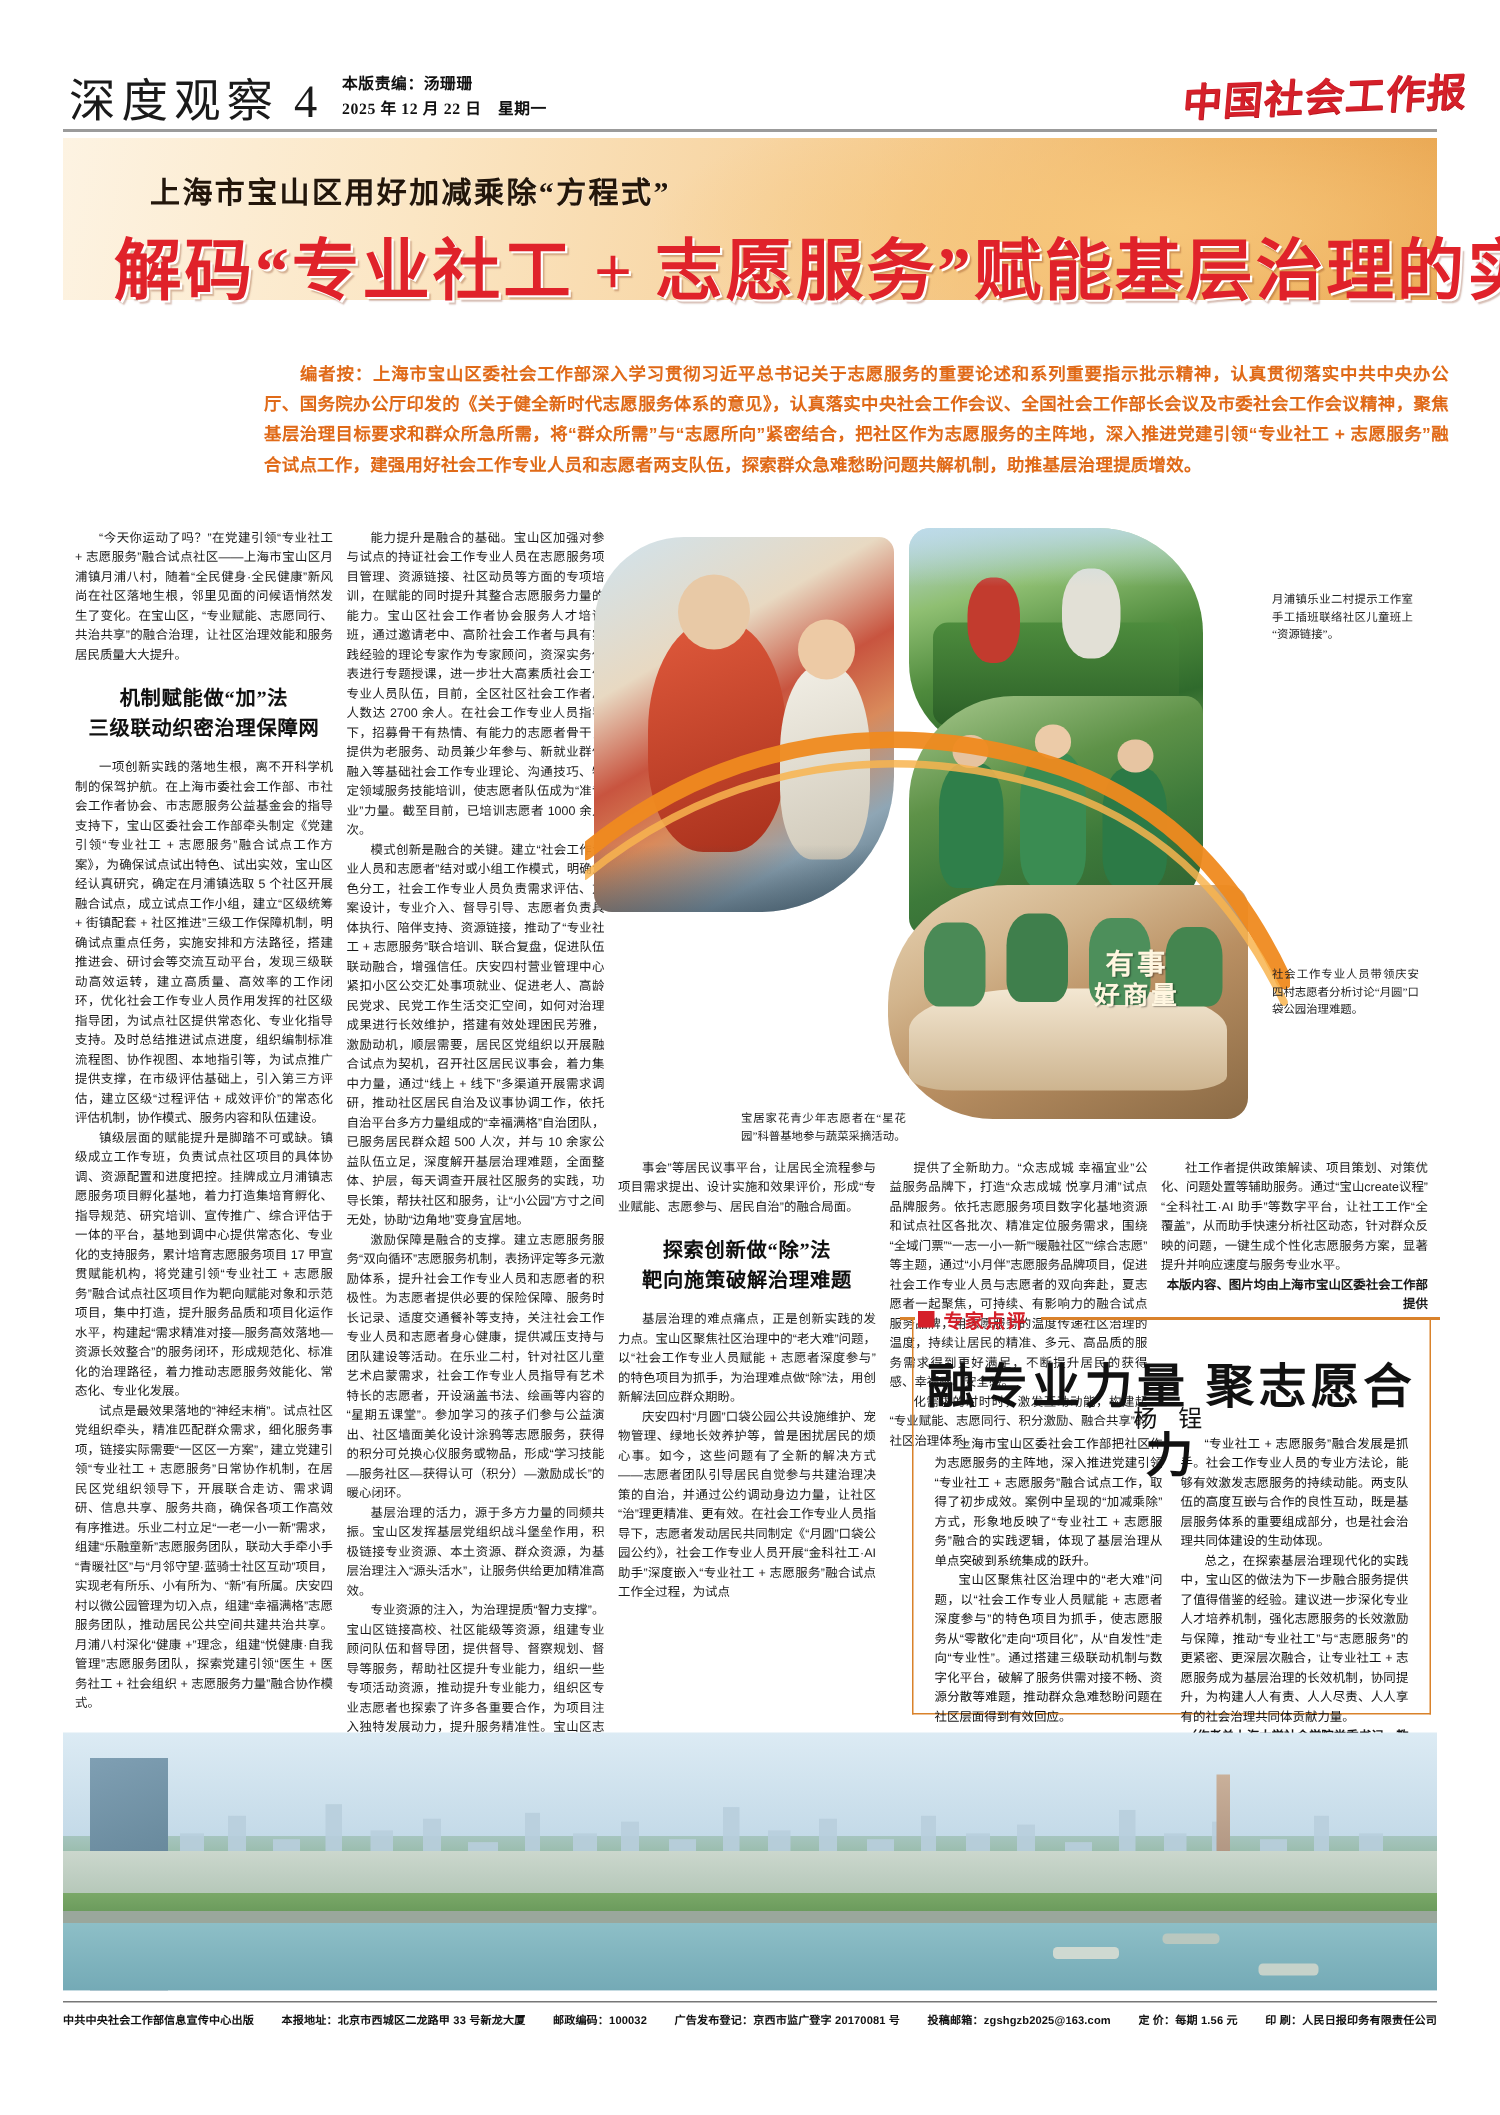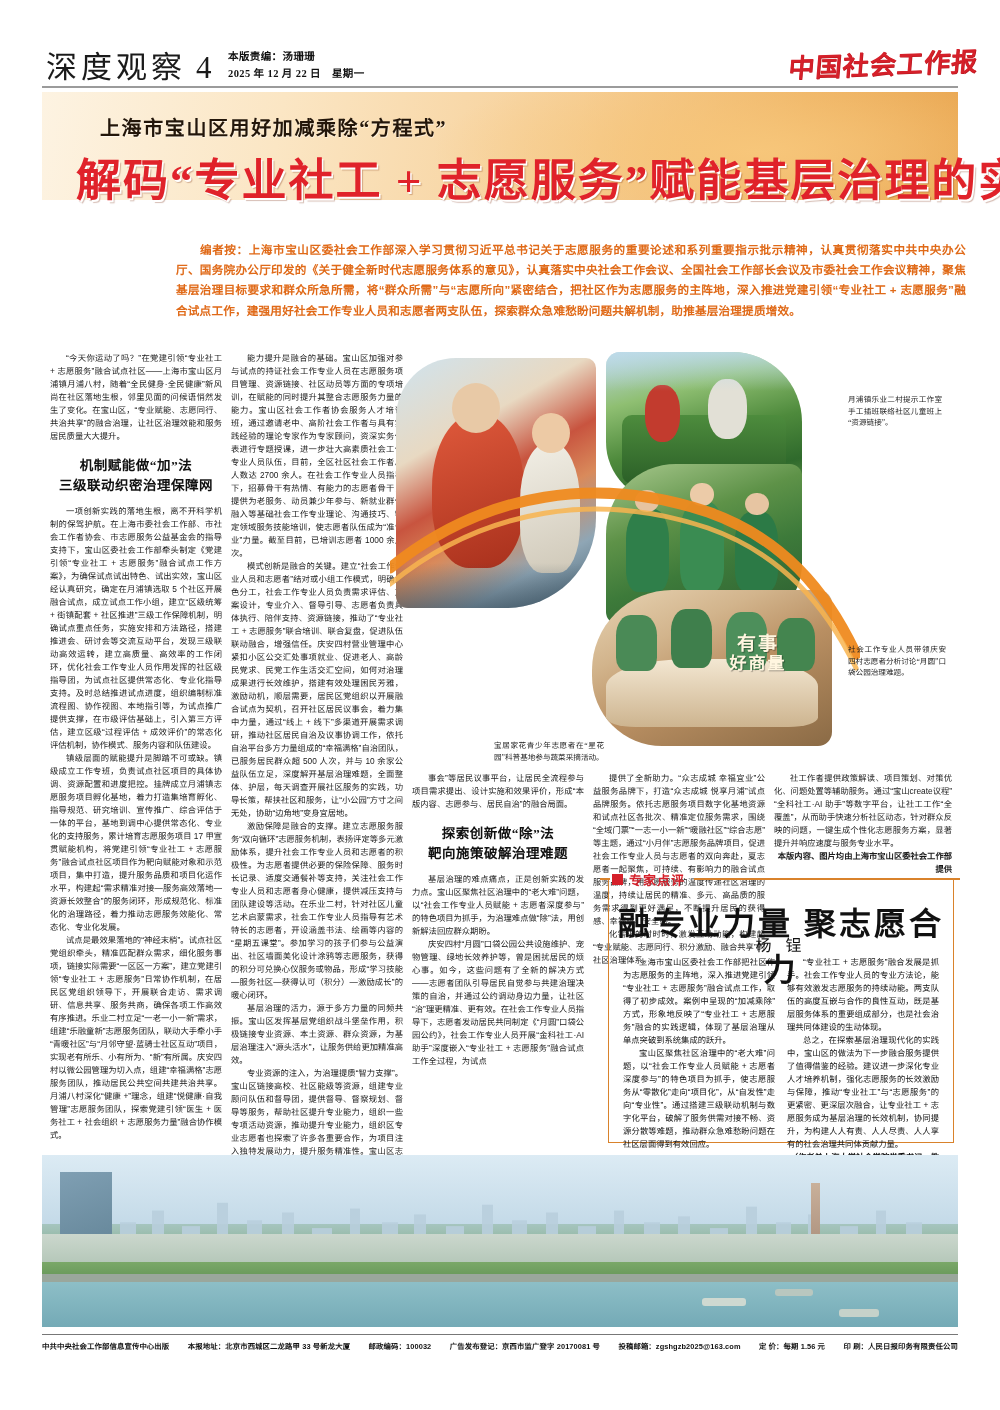--- a/index.html
+++ b/index.html
@@ -187,21 +187,21 @@
     <div class="col c2">
       <p>能力提升是融合的基础。宝山区加强对参与试点的持证社会工作专业人员在志愿服务项目管理、资源链接、社区动员等方面的专项培训，在赋能的同时提升其整合志愿服务力量的能力。宝山区社会工作者协会服务人才培训班，通过邀请老中、高阶社会工作者与具有实践经验的理论专家作为专家顾问，资深实务代表进行专题授课，进一步壮大高素质社会工作专业人员队伍，目前，全区社区社会工作者总人数达 2700 余人。在社会工作专业人员指导下，招募骨干有热情、有能力的志愿者骨干，提供为老服务、动员兼少年参与、新就业群体融入等基础社会工作专业理论、沟通技巧、特定领域服务技能培训，使志愿者队伍成为“准专业”力量。截至目前，已培训志愿者 1000 余人次。</p>
       <p>模式创新是融合的关键。建立“社会工作专业人员和志愿者”结对或小组工作模式，明确角色分工，社会工作专业人员负责需求评估、方案设计，专业介入、督导引导、志愿者负责具体执行、陪伴支持、资源链接，推动了“专业社工 + 志愿服务”联合培训、联合复盘，促进队伍联动融合，增强信任。庆安四村营业管理中心紧扣小区公交汇处事项就业、促进老人、高龄民党求、民党工作生活交汇空间，如何对治理成果进行长效维护，搭建有效处理困民芳雅，激励动机，顺层需要，居民区党组织以开展融合试点为契机，召开社区居民议事会，着力集中力量，通过“线上 + 线下”多渠道开展需求调研，推动社区居民自治及议事协调工作，依托自治平台多方力量组成的“幸福满格”自治团队，已服务居民群众超 500 人次，并与 10 余家公益队伍立足，深度解开基层治理难题，全面整体、护层，每天调查开展社区服务的实践，功导长策，帮扶社区和服务，让“小公园”方寸之间无处，协助“边角地”变身宜居地。</p>
       <p>激励保障是融合的支撑。建立志愿服务服务“双向循环”志愿服务机制，表扬评定等多元激励体系，提升社会工作专业人员和志愿者的积极性。为志愿者提供必要的保险保障、服务时长记录、适度交通餐补等支持，关注社会工作专业人员和志愿者身心健康，提供减压支持与团队建设等活动。在乐业二村，针对社区儿童艺术启蒙需求，社会工作专业人员指导有艺术特长的志愿者，开设涵盖书法、绘画等内容的“星期五课堂”。参加学习的孩子们参与公益演出、社区墙面美化设计涂鸦等志愿服务，获得的积分可兑换心仪服务或物品，形成“学习技能—服务社区—获得认可（积分）—激励成长”的暖心闭环。</p>
       <p>基层治理的活力，源于多方力量的同频共振。宝山区发挥基层党组织战斗堡垒作用，积极链接专业资源、本土资源、群众资源，为基层治理注入“源头活水”，让服务供给更加精准高效。</p>
       <p>专业资源的注入，为治理提质“智力支撑”。宝山区链接高校、社区能级等资源，组建专业顾问队伍和督导团，提供督导、督察规划、督导等服务，帮助社区提升专业能力，组织一些专项活动资源，推动提升专业能力，组织区专业志愿者也探索了许多各重要合作，为项目注入独特发展动力，提升服务精准性。宝山区志愿项目把志愿服务与社区资源匹配需求，开展一大批“为民服务”志愿服务项目，组织开展“社区服务日”志愿项目，持续推进，提升服务品质，推动社会工作者项目机能建设和专业化，在提质项目实施中，提供“项目管理设计”等服务，系统提升志愿者团队建设。</p>
       <p>宝山区积极联动优秀、社区基金会、共</p>
     </div>
 
     <div class="col c3" style="top:420px;">
-      <p>事会”等居民议事平台，让居民全流程参与项目需求提出、设计实施和效果评价，形成“本版内容、志愿参与、居民自治”的融合局面。</p>
+      <p>事会”等居民议事平台，让居民全流程参与项目需求提出、设计实施和效果评价，形成“专业赋能、志愿参与、居民自治”的融合局面。</p>
       <div class="sub">
         <div>探索创新做“除”法</div>
         <div>靶向施策破解治理难题</div>
       </div>
       <p>基层治理的难点痛点，正是创新实践的发力点。宝山区聚焦社区治理中的“老大难”问题，以“社会工作专业人员赋能 + 志愿者深度参与”的特色项目为抓手，为治理难点做“除”法，用创新解法回应群众期盼。</p>
       <p>庆安四村“月圆”口袋公园公共设施维护、宠物管理、绿地长效养护等，曾是困扰居民的烦心事。如今，这些问题有了全新的解决方式——志愿者团队引导居民自觉参与共建治理决策的自治，并通过公约调动身边力量，让社区“治”理更精准、更有效。在社会工作专业人员指导下，志愿者发动居民共同制定《“月圆”口袋公园公约》，社会工作专业人员开展“金科社工·AI 助手”深度嵌入“专业社工 + 志愿服务”融合试点工作全过程，为试点</p>
     </div>
 
     <div class="col c4" style="top:420px;">
       <p>提供了全新助力。“众志成城 幸福宜业”公益服务品牌下，打造“众志成城 悦享月浦”试点品牌服务。依托志愿服务项目数字化基地资源和试点社区各批次、精准定位服务需求，围绕“全域门票”“一志一小一新”“暖融社区”“综合志愿”等主题，通过“小月伴”志愿服务品牌项目，促进社会工作专业人员与志愿者的双向奔赴，夏志愿者一起聚焦，可持续、有影响力的融合试点服务品牌，用志愿服务的温度传递社区治理的温度，持续让居民的精准、多元、高品质的服务需求得到更好满足，不断提升居民的获得感、幸福感、安全感。</p>

